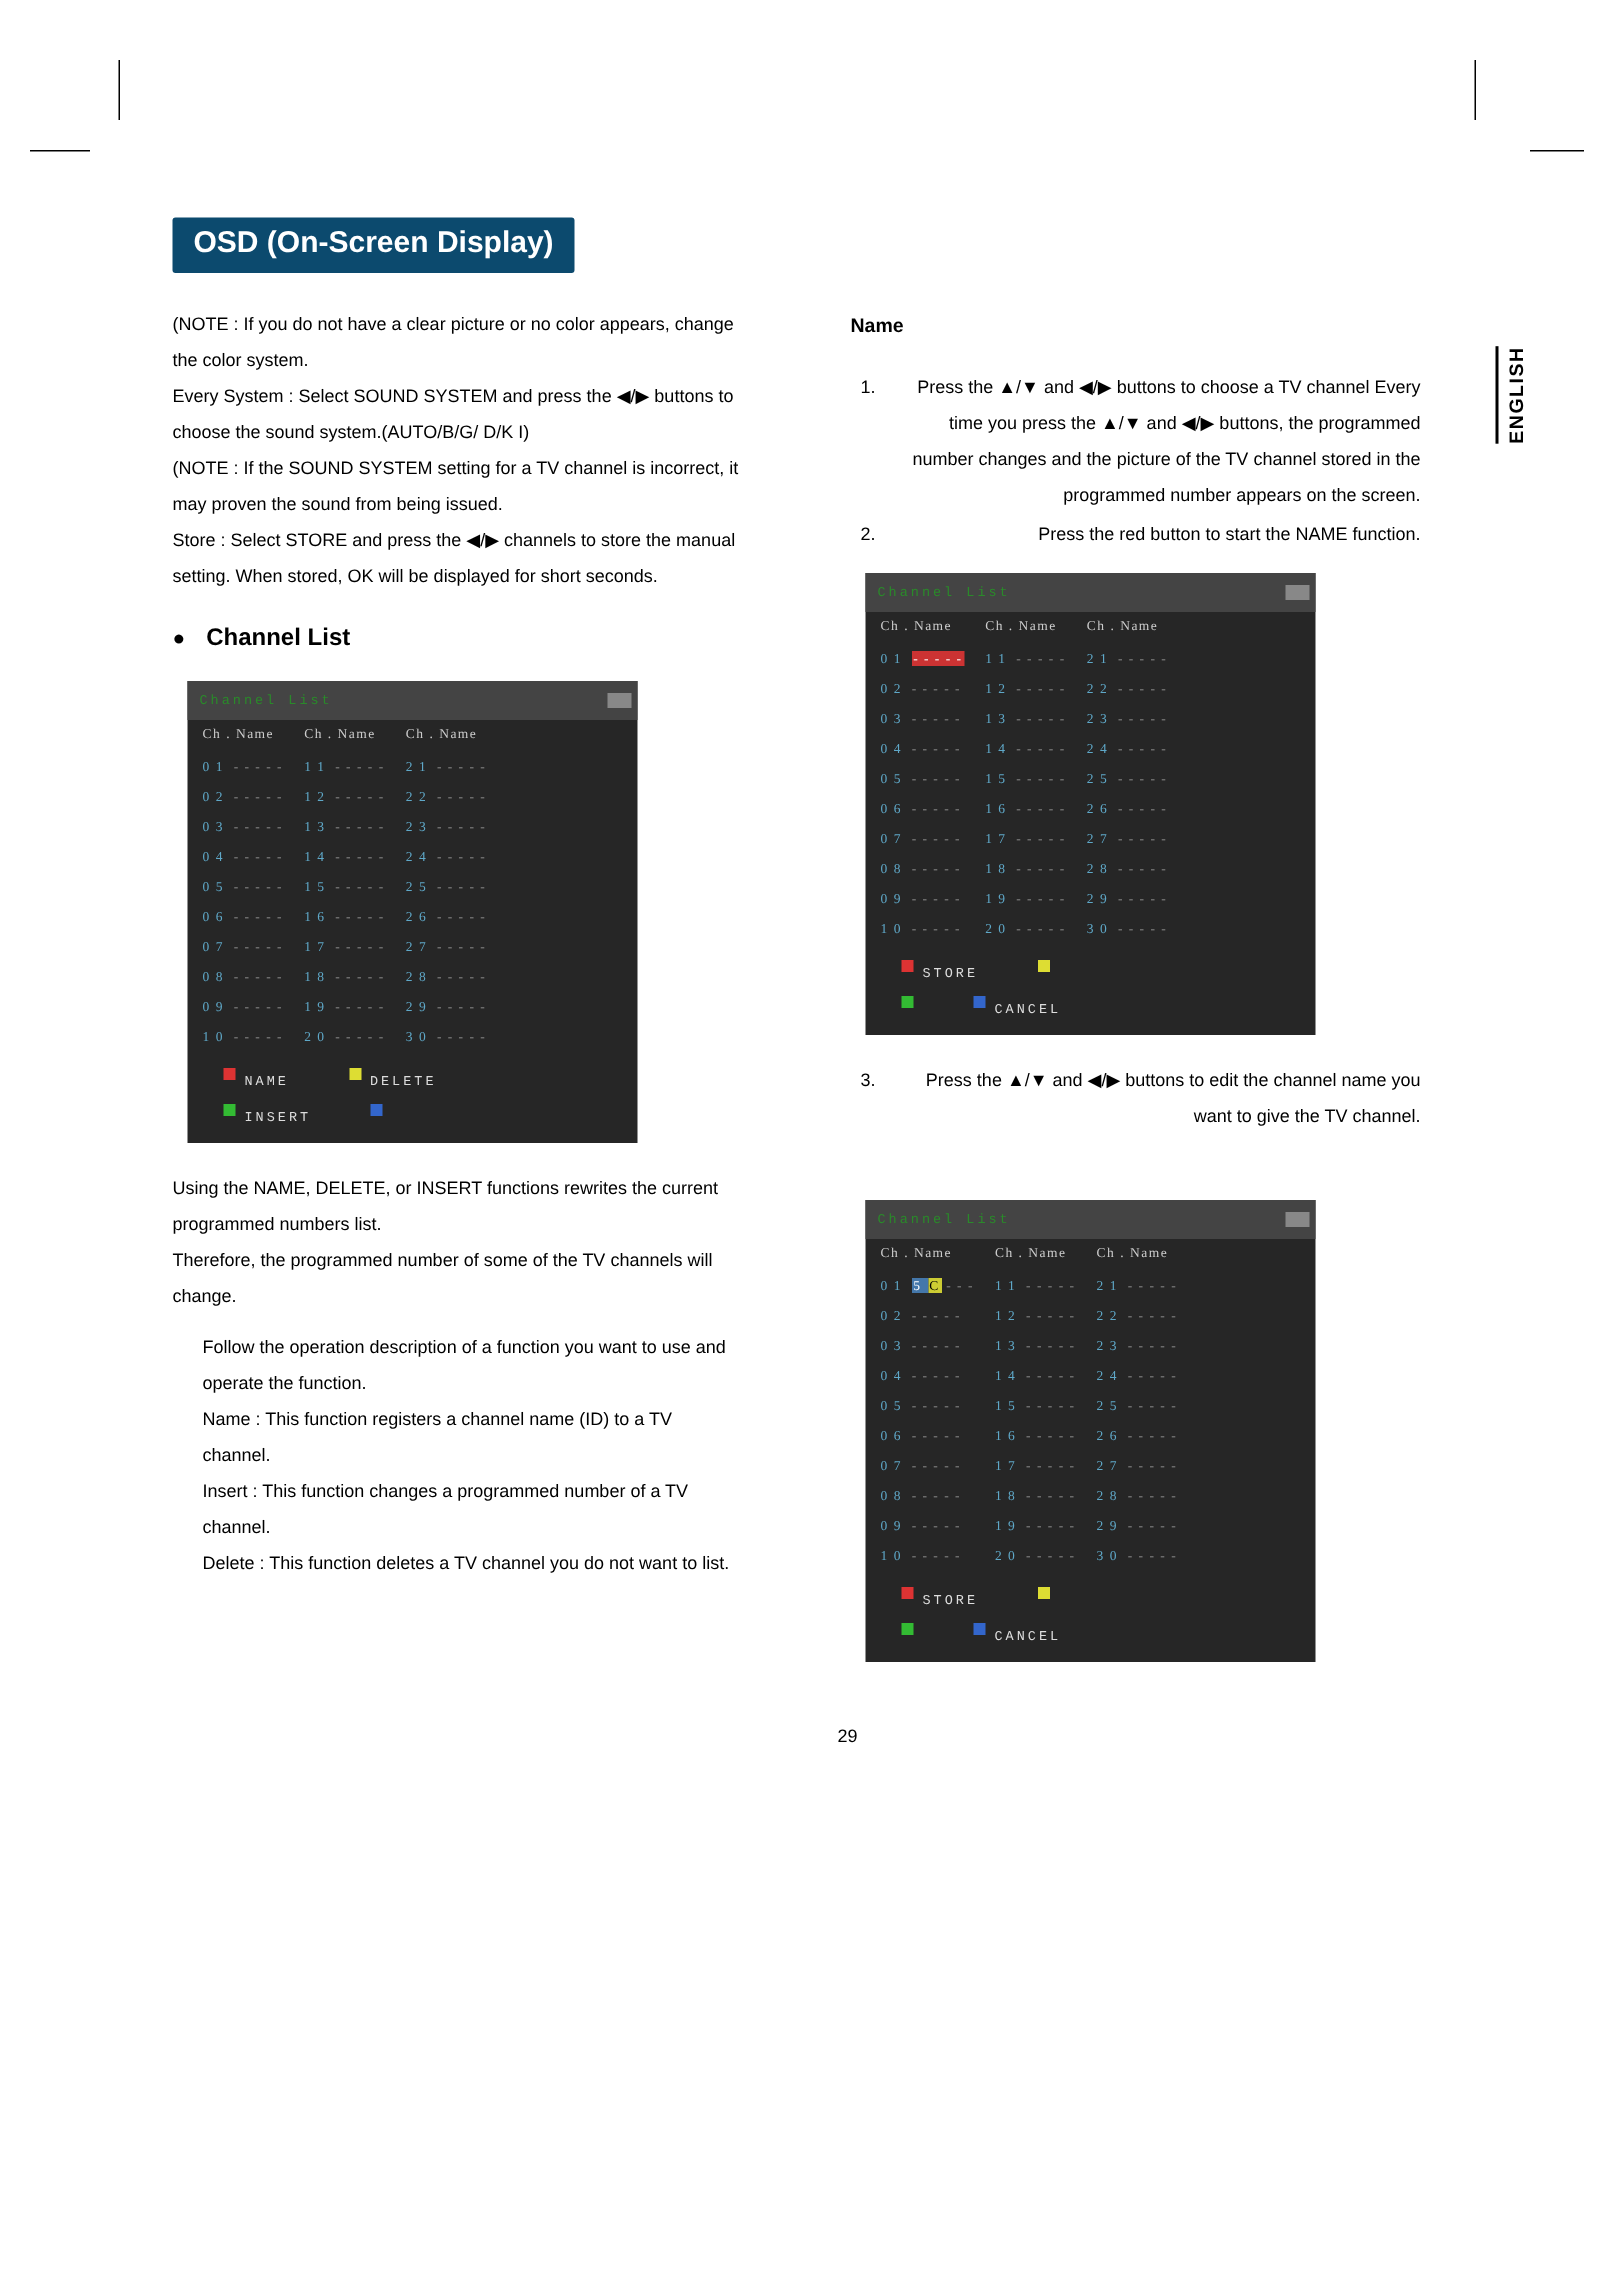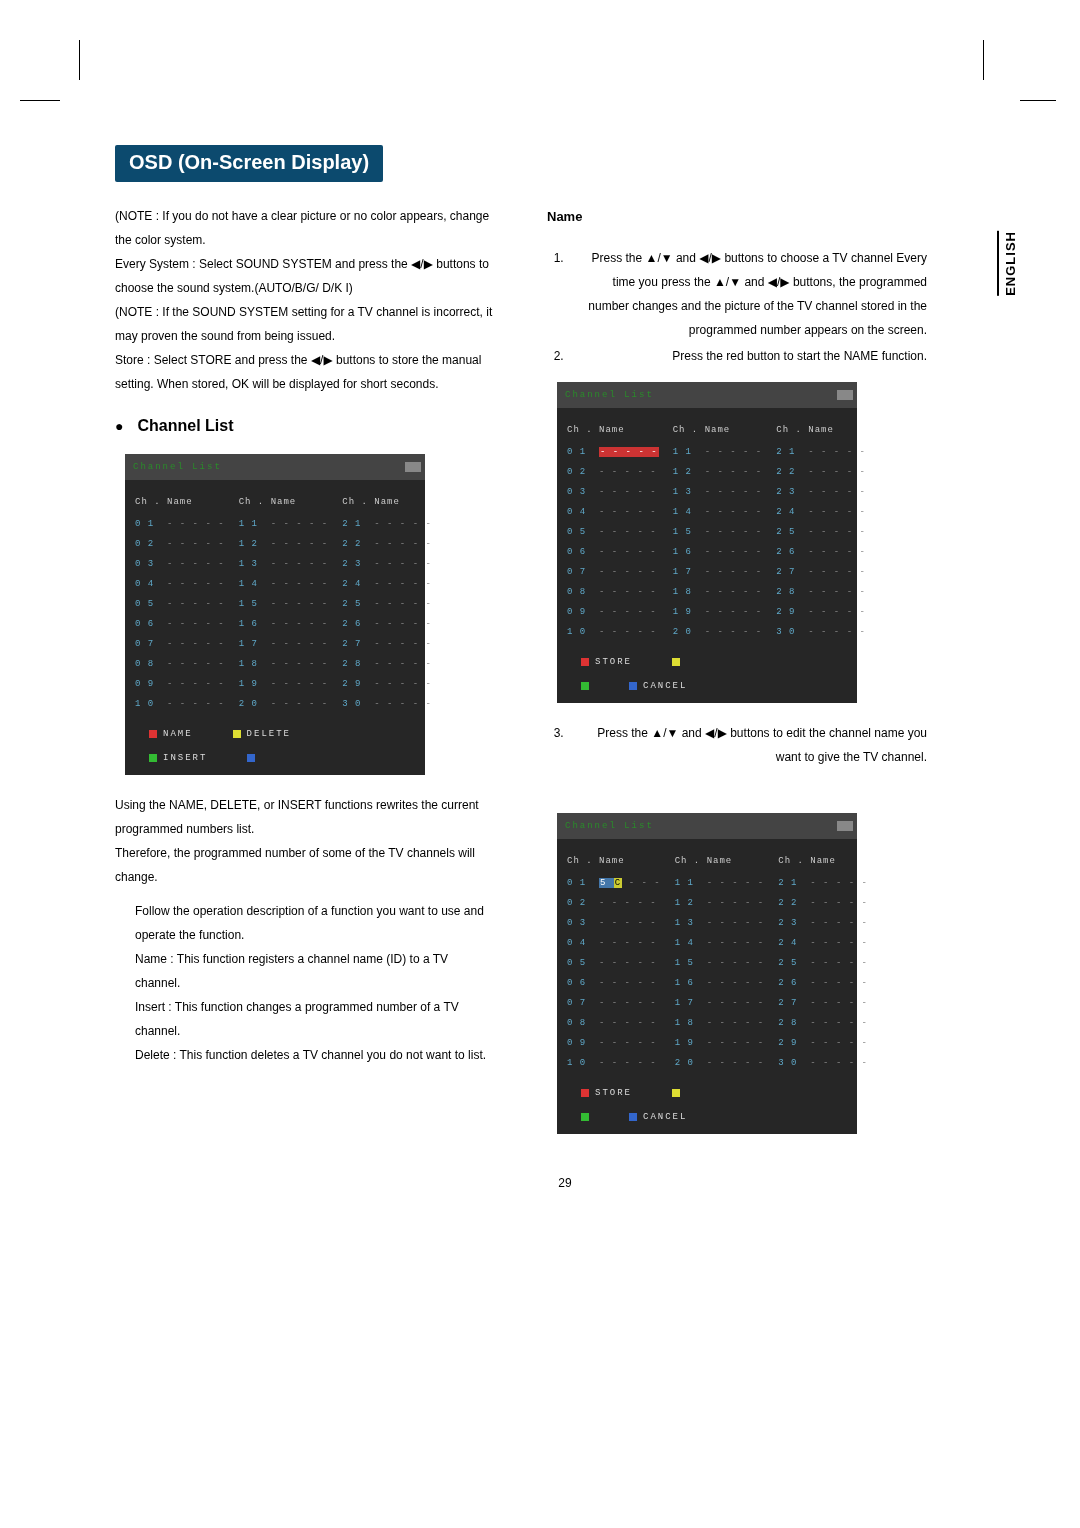--- a/index.html
+++ b/index.html
@@ -24,21 +24,21 @@
   h1.title {
     display:inline-block;
     background:#0c4a6e;
     color:#fff;
     font-weight:bold;
     font-size:20px;
     padding:6px 14px 8px 14px;
     margin:0 0 22px 0;
     border-radius:2px;
   }
-  .columns { display:flex; gap:52px; }
+  .columns { display:flex; gap:72px; }
   .col { width:380px; line-height:2.0; }
   .col-right { }
   .section-head { font-weight:bold; font-size:16px; margin:14px 0 12px 0; }
   .section-head::before { content:"\25CF"; font-size:14px; margin-right:14px; }
   .sub-head { font-weight:bold; font-size:13px; margin:0 0 16px 0; }
 
   .osd {
     background:#262626;
     color:#aaa;
     font-family: "Courier New", monospace;
@@ -46,34 +46,34 @@
     letter-spacing:1px;
     width:300px;
     margin:10px 0 18px 10px;
   }
   .osd-titlebar {
     display:flex; align-items:center; justify-content:space-between;
     background:#444; padding:2px 4px;
   }
   .osd-titlebar .lbl { color:#2a8a2a; padding:2px 4px; font-size:9px; letter-spacing:2px;}
   .osd-tab { width:16px; height:10px; background:#888;}
-  .osd-body { padding:13px 6px 4px 10px; }
+  .osd-body { padding:0 6px 4px 10px;font-family:Liberation Serif, serif; }
   .osd-cols { display:flex; gap:14px;}
   .osd-colx { }
   .osd-hdr { color:#ccc; margin-bottom:4px;}
   .osd-row { margin:2px 0; white-space:pre;}
   .osd-row .num { color:#5fa8c8;}
   .osd-row .val { color:#888;}
   .osd-row .hl-red { background:#c33; color:#fff; padding:0 1px;}
   .osd-row .hl-mix { }
   .osd-row .hl-mix .b { background:#47a; color:#fff; padding:0 1px;}
   .osd-row .hl-mix .y { background:#cc3; color:#000; padding:0 1px;}
   .osd-foot { padding:6px 10px 8px 24px; display:flex; flex-wrap:wrap; gap:6px 40px;}
   .osd-foot-row{ display:flex; gap:6px 40px; width:100%;}
-  .legend { display:flex; align-items:center; gap:6px; color:#ddd; font-size:9px; letter-spacing:2px;}
+  .legend { display:flex; align-items:flex-start; gap:6px; color:#ddd; font-size:9px; letter-spacing:2px;}
   .sq { width:8px; height:8px; display:inline-block;}
   .sq.red{background:#d33;} .sq.green{background:#3b3;} .sq.yellow{background:#dd3;} .sq.blue{background:#36c;}
 
   .langtab {
     position:absolute; right:-3px; top:86px;
     writing-mode: vertical-rl; transform: rotate(180deg);
     font-weight:bold; font-size:13px; letter-spacing:1px;
     border-right:2px solid #000; padding-right:4px;
   }
   ol.steps { margin:16px 0 14px 0; padding-left:20px;text-align:right;}
@@ -94,21 +94,21 @@
 
   <div class="columns">
 
     <div class="col">
       <div>(NOTE : If you do not have a clear picture or no color appears, change the color system.</div>
       <div>
         <span>Every System : Select SOUND SYSTEM and press the </span><span class="arrows">◀/▶</span><span> buttons to choose the sound system.(AUTO/B/G/ D/K I)</span>
       </div>
       <div>(NOTE : If the SOUND SYSTEM setting for a TV channel is incorrect, it may proven the sound from being issued.</div>
       <div>
-        <span>Store : Select STORE and press the </span><span class="arrows">◀/▶</span><span> buttons to store the manual setting. When stored, OK will be displayed for short seconds.</span>
+        <span>Store : Select STORE and press the </span><span class="arrows">◀/▶</span><span> channels to store the manual setting. When stored, OK will be displayed for short seconds.</span>
       </div>
 
       <div class="section-head">Channel List</div>
 
       <div class="osd">
         <div class="osd-titlebar">
           <span class="lbl">Channel  List</span>
           <span class="osd-tab"></span>
         </div>
         <div class="osd-body">

